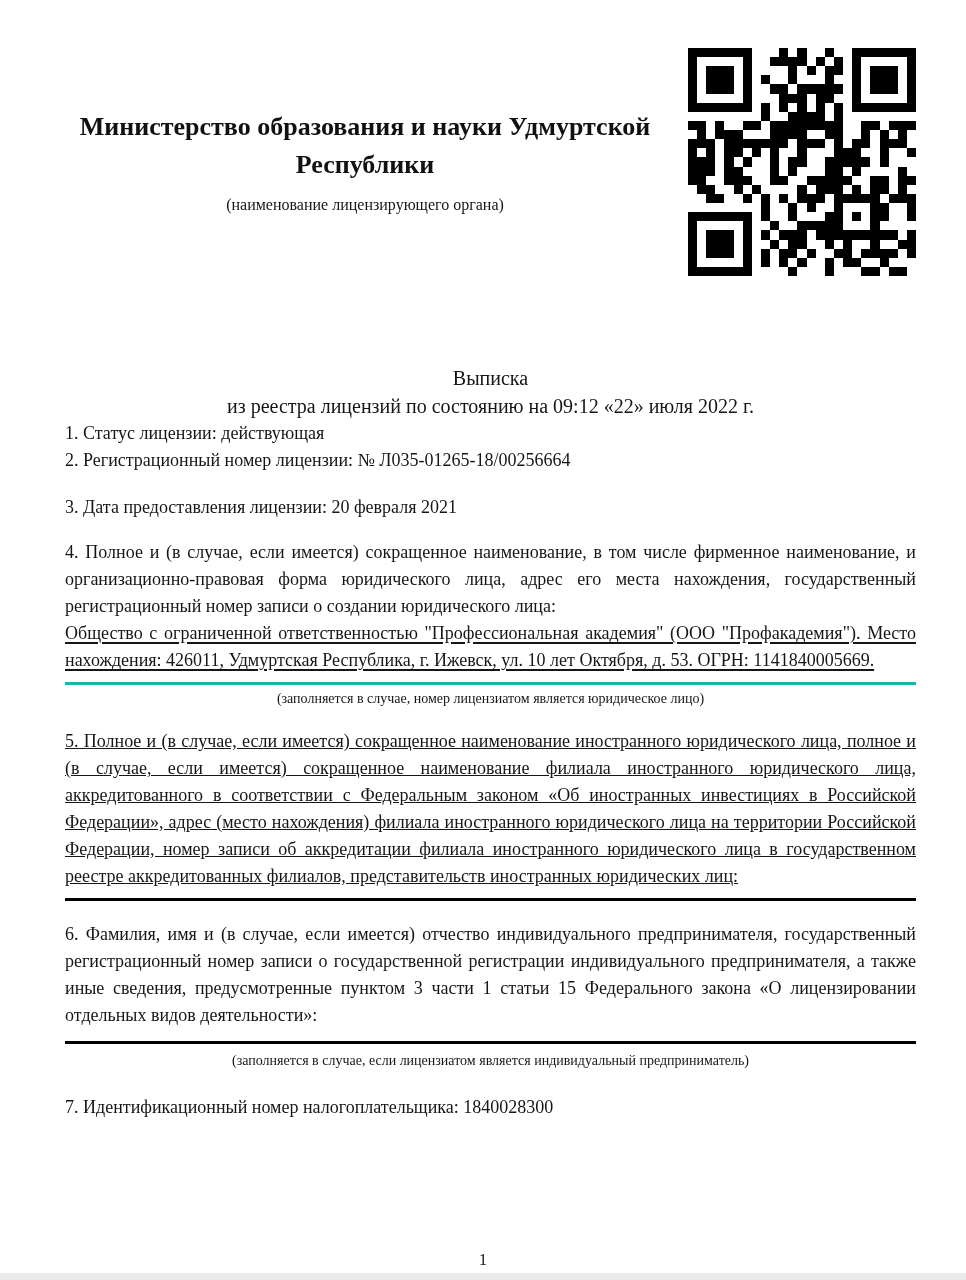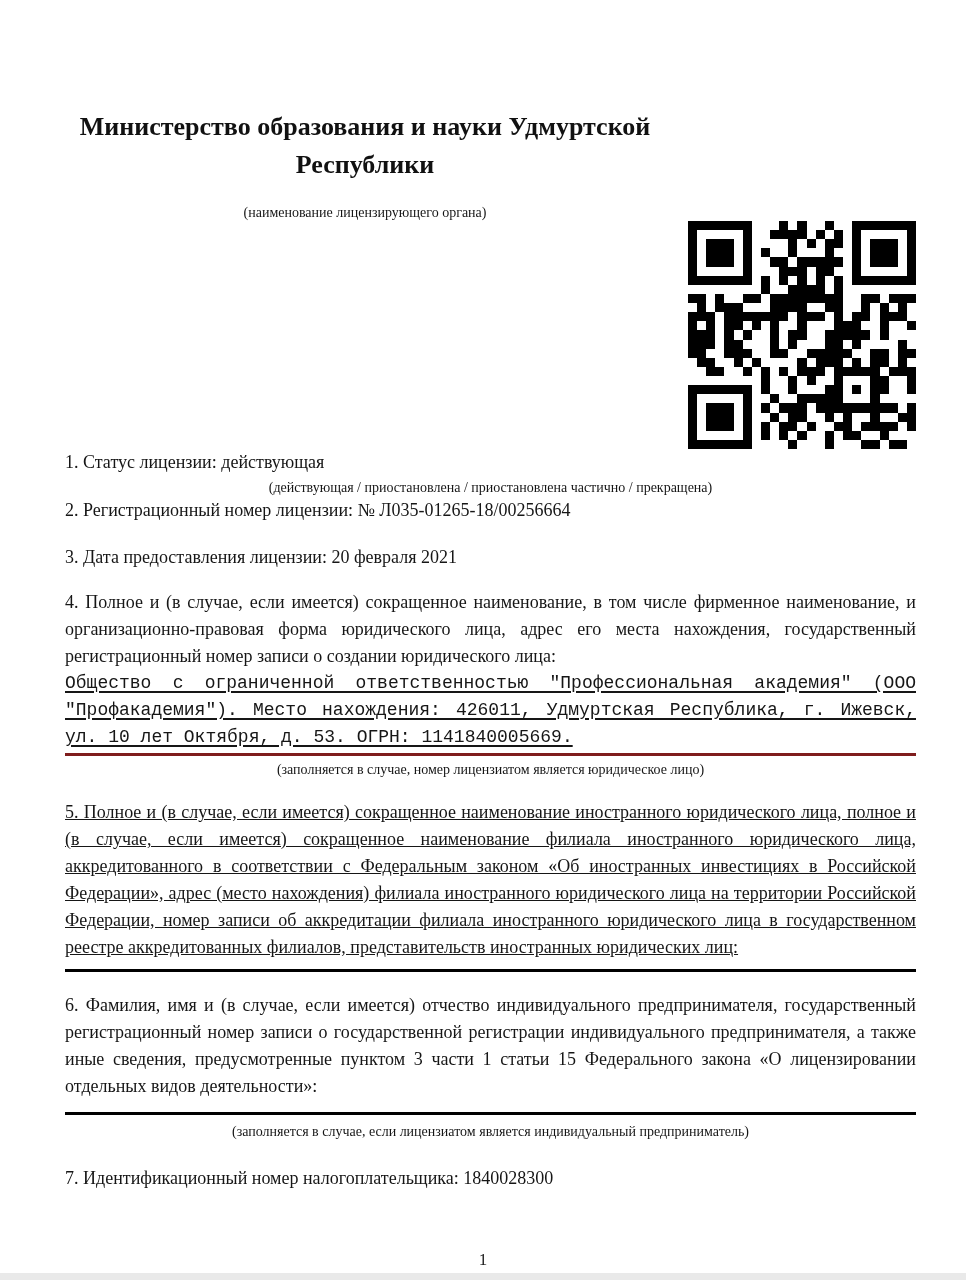--- a/index.html
+++ b/index.html
@@ -7,37 +7,37 @@
     position:relative;
     width:966px;height:1280px;
     margin:0 auto;
     background:#ffffff;
     color:#161616;
     font-family:"Liberation Serif", serif;
     overflow:hidden;
   }
   .content{padding:0 50px 0 65px;}
   
-  .top-row{display:flex;align-items:flex-start;margin-top:48px;flex-direction:column;}
+  .top-row{display:flex;align-items:flex-start;margin-top:48px;}
   .header-block{width:600px;padding-top:60px;}
   .authority{font-size:26px;font-weight:bold;line-height:38px;text-align:center;color:#111;}
-  .header-caption{font-size:14px;margin-top:21px;text-align:center;}
+  .header-caption{font-size:16px;margin-top:12px;text-align:center;}
   .qr{margin-left:auto;width:228px;height:228px;line-height:0;}
   
   .title-block{margin-top:88px;text-align:center;}
   .title-line{font-size:20px;line-height:28px;}
   
   .item{font-size:18px;line-height:27px;text-align:justify;}
   .cap{font-size:14px;line-height:19px;text-align:center;}
   #i1{}
   #cap1{margin-top:2px;}
   #i2{}
   #i3{margin-top:20px;}
   #i4{margin-top:18px;}
-  .answer-block{border-bottom:3px solid #7f1d1d;padding-bottom:2px;font-family:Liberation Mono, monospace;}
+  .answer-block{border-bottom:3px solid #14b8a6;padding-bottom:8px;}
   .underlined{text-decoration:underline;text-decoration-thickness:1.5px;text-underline-offset:3px;}
   #cap4{margin-top:4px;}
   #i5{margin-top:20px;text-decoration:underline;}
   .rule{height:0;border-top:3px solid #000;}
   #rule5{margin-top:8px;}
   #cap5{margin-top:6px;}
   #i6{margin-top:20px;}
   #rule6{margin-top:12px;}
   #cap6{margin-top:7px;}
   #i7{margin-top:24px;}
@@ -391,23 +391,26 @@
             <rect x="6" y="24" width="1" height="1"></rect>
             <rect x="11" y="24" width="1" height="1"></rect>
             <rect x="15" y="24" width="1" height="1"></rect>
             <rect x="19" y="24" width="1" height="1"></rect>
             <rect x="20" y="24" width="1" height="1"></rect>
             <rect x="22" y="24" width="1" height="1"></rect>
             <rect x="23" y="24" width="1" height="1"></rect>
           </svg></div>
     </div>
 
+    <div class="title-block">
+      <div class="title-line">Выписка</div>
+      <div class="title-line">из реестра лицензий по состоянию на 09:12 «22» июля 2022 г.</div>
+    </div>
 
     <div class="item" id="i1">1. Статус лицензии: действующая</div>
-    <div class="cap" id="cap1">(действующая / приостановлена / приостановлена частично / прекращена)</div>
 
     <div class="item" id="i2">2. Регистрационный номер лицензии: № Л035-01265-18/00256664</div>
 
     <div class="item" id="i3">3. Дата предоставления лицензии: 20 февраля 2021</div>
 
     <div class="item" id="i4">4. Полное и (в случае, если имеется) сокращенное наименование, в том числе фирменное наименование, и организационно-правовая форма юридического лица, адрес его места нахождения, государственный регистрационный номер записи о создании юридического лица:</div>
     <div class="item answer-block">
       <span class="underlined">Общество с ограниченной ответственностью "Профессиональная академия" (ООО "Профакадемия"). Место нахождения: 426011, Удмуртская Республика, г. Ижевск, ул. 10 лет Октября, д. 53. ОГРН: 1141840005669.</span>
     </div>
     <div class="cap" id="cap4">(заполняется в случае, номер лицензиатом является юридическое лицо)</div>

